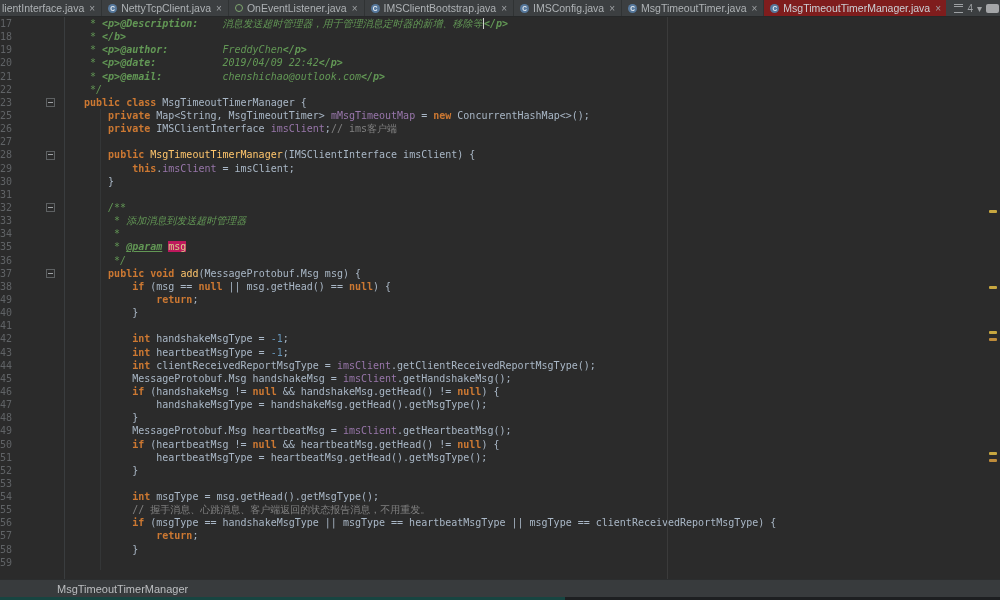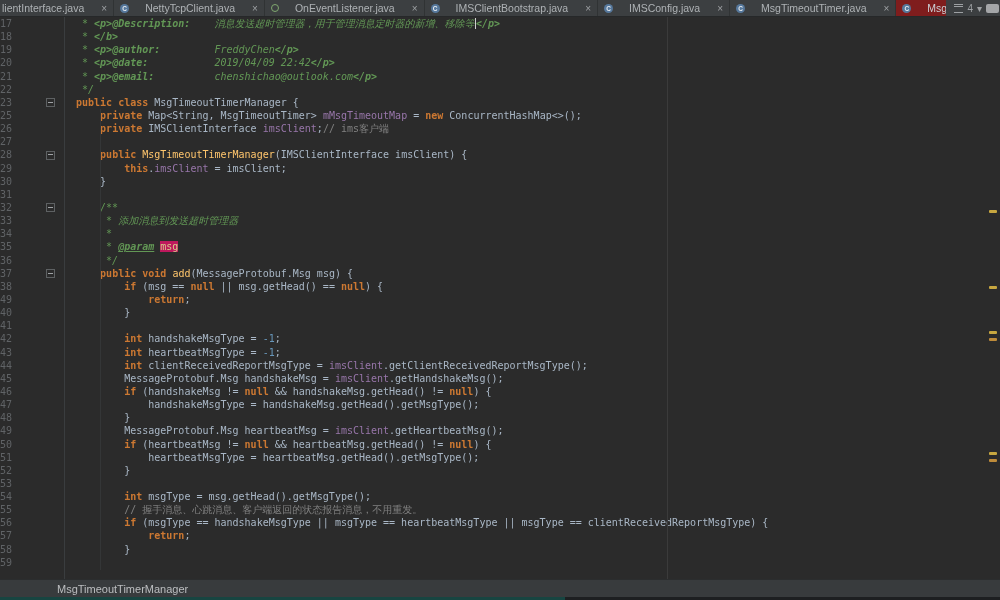--- a/index.html
+++ b/index.html
@@ -3,21 +3,21 @@
 <meta charset="utf-8">
 <style>
   html,body{margin:0;padding:0}
   body{width:1000px;height:600px;overflow:hidden;background:#2B2B2B;position:relative;
        font-family:"Liberation Sans",sans-serif}
 
   
   .tabbar{position:absolute;top:0;left:0;right:0;height:16px;background:#3C3F41;display:flex;
           align-items:stretch;border-bottom:1px solid #262829;z-index:3}
   .tabstrip{display:flex;flex:1;overflow:hidden}
-  .tab{display:flex;align-items:center;gap:16px;padding:0 6px;font-size:10.5px;color:#AEB2B5;
+  .tab{display:flex;align-items:center;gap:4px;padding:0 6px;font-size:10.5px;color:#AEB2B5;
        border-right:1px solid #303334;white-space:nowrap;flex:none;cursor:default}
   .tab.selected{background:#7f1d1d;color:#CBD0D5}
   .tab.cut{padding-left:2px}
   .ticon{width:9px;height:9px;border-radius:50%;background:#56789C;color:#E8EDF2;font-size:6.5px;
          line-height:9px;text-align:center;flex:none;font-weight:bold}
   .ticon.iface{width:6px;height:6px;background:transparent;border:1.5px solid #7FA86F}
   .tclose{color:#9DA0A3;font-size:10px;margin-left:1px}
   .tabright{margin-left:auto;display:flex;align-items:center;gap:4px;padding:0 18px 0 8px;
             color:#9DA0A3;font-size:10px;flex:none}
   .hamb{width:9px;height:7px;border-top:1.5px solid #9DA0A3;border-bottom:1.5px solid #9DA0A3;position:relative}
@@ -29,21 +29,21 @@
           font-family:"DejaVu Sans Mono","Liberation Mono",monospace;font-size:10px;line-height:13.15px}
   .gutter-sep{position:absolute;left:64px;top:0;bottom:0;width:1px;background:#3A3D3F}
   .margin-line{position:absolute;left:667px;top:0;bottom:0;width:1px;background:#3B3B3B}
   .indent-guide{position:absolute;left:100px;top:92px;height:461px;width:1px;background:#343637}
   .rows{position:relative}
   .row{display:flex;height:13.15px}
   .ln{width:38px;flex:none;padding-right:6px;color:#606366;box-sizing:border-box}
   .fold{width:26px;flex:none;position:relative}
   .foldbox{position:absolute;left:8px;top:2.5px;width:9px;height:9px;border:1px solid #5E6163;box-sizing:border-box}
   .foldbox:after{content:"";position:absolute;left:1px;right:1px;top:2.5px;border-top:1px solid #9FA2A5}
-  .code{flex:1;white-space:pre;color:#A9B7C6;padding-left:12px}
+  .code{flex:1;white-space:pre;color:#A9B7C6;padding-left:20px}
   .caret{display:inline-block;width:1.5px;height:11px;background:#CFCFCF;vertical-align:text-bottom}
 
   .tk-kw{color:#CC7832;font-weight:bold}
   .tk-num{color:#6897BB}
   .tk-fld{color:#9876AA}
   .tk-mth{color:#FFC66D}
   .tk-doc{color:#629755;font-style:italic}
   .tk-docb{color:#629755;font-style:italic;font-weight:bold}
   .tk-doct{color:#629755;font-style:italic;font-weight:bold;text-decoration:underline}
   .tk-cmt{color:#808080}

